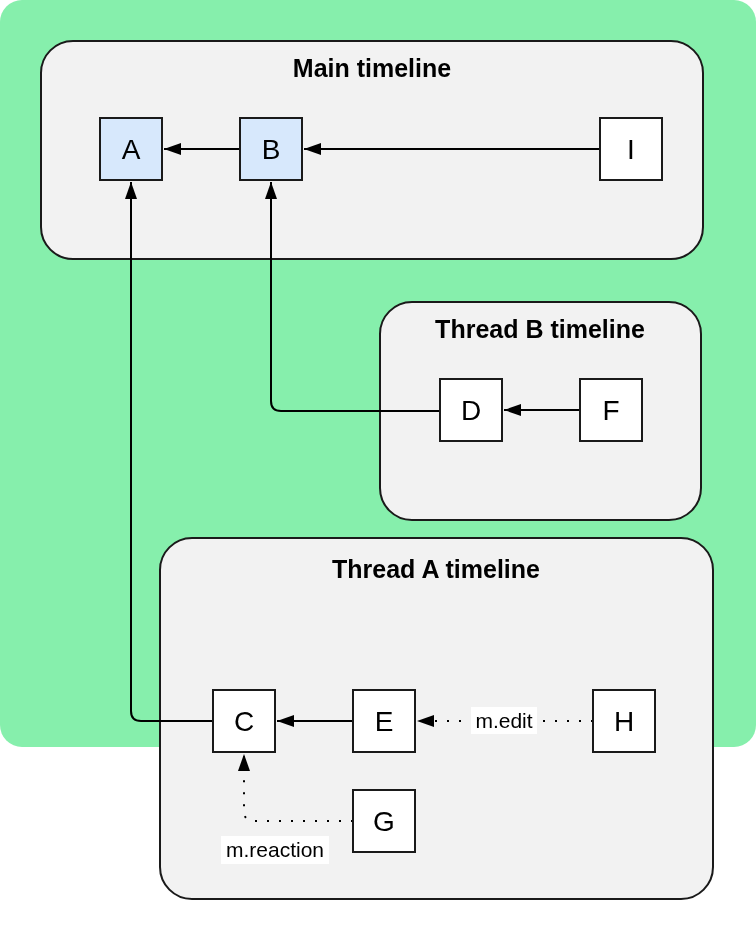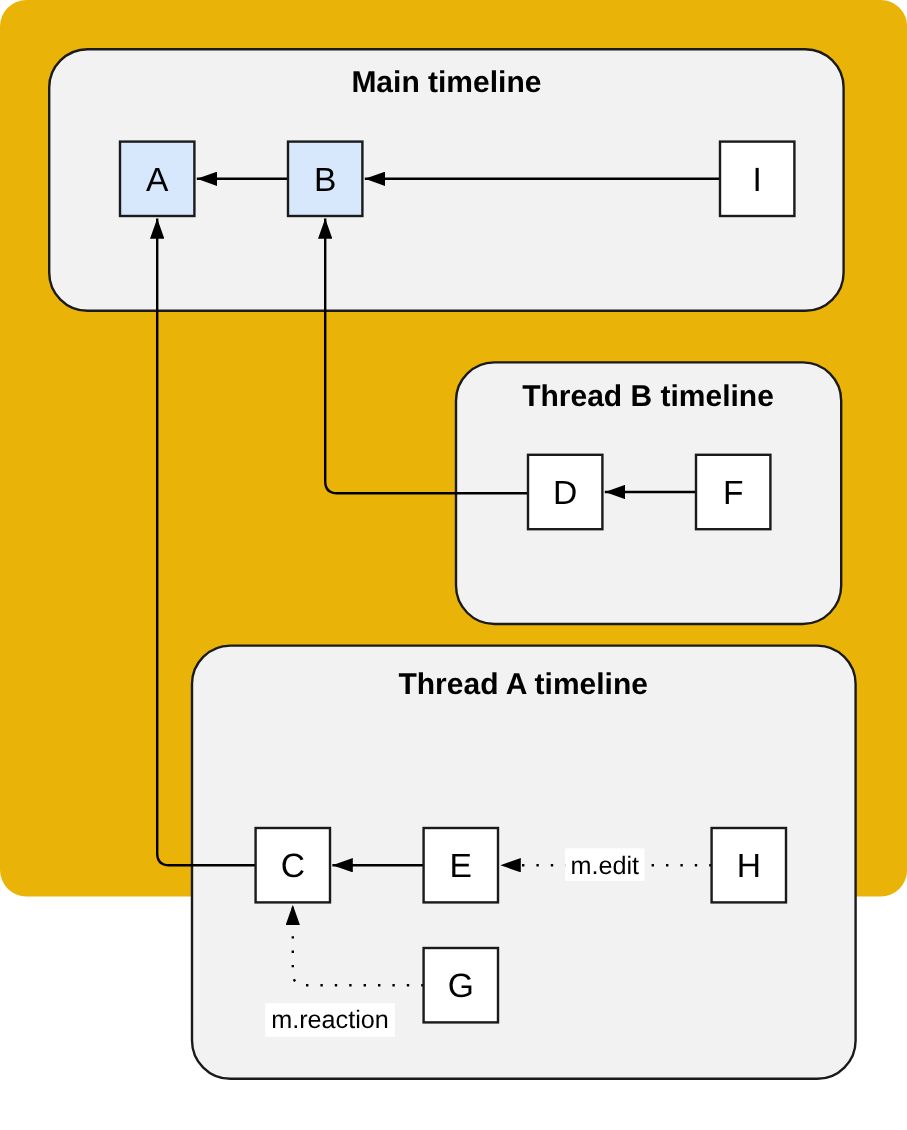--- a/index.html
+++ b/index.html
@@ -7,21 +7,21 @@
     padding: 0;
     background: #ffffff;
     width: 756px;
     height: 942px;
     overflow: hidden;
   }
   .canvas-wrap {
     position: relative;
     width: 756px;
     height: 747px;
-    background: #eab308;
+    background: #86efac;
     border-radius: 22px;
   }
   svg {
     display: block;
     font-family: "Liberation Sans", "DejaVu Sans", sans-serif;
   }
   .container-box {
     fill: #f2f2f2;
     stroke: #1a1a1a;
     stroke-width: 2;

